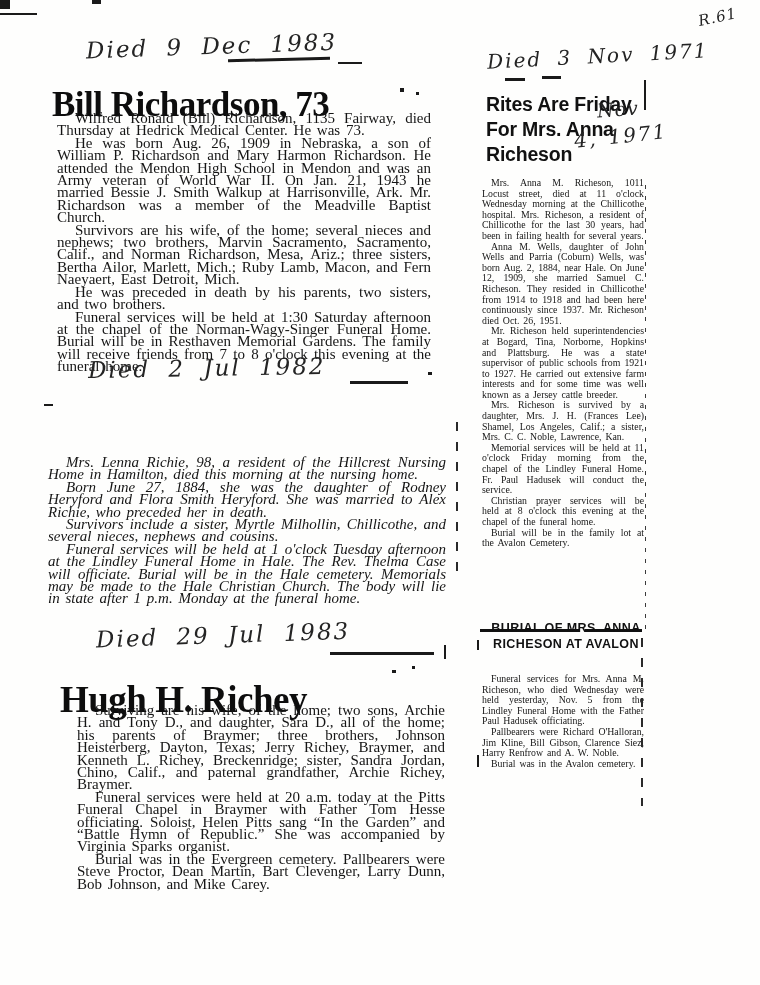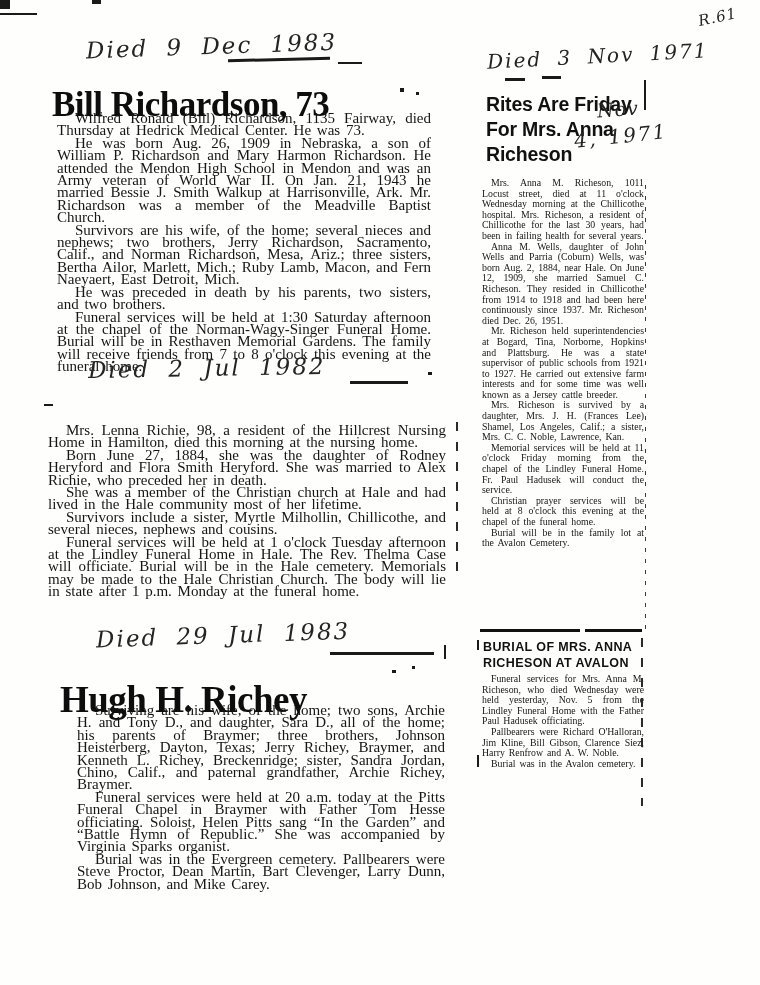--- a/index.html
+++ b/index.html
@@ -70,34 +70,33 @@
 
   <div class="hw" style="left:86px;top:33px;font-size:23px;transform:rotate(-2deg);">Died 9 Dec 1983</div>
   <div class="mark" style="left:228px;top:58px;width:102px;height:3px;transform:rotate(-1.5deg);"></div>
   <div class="mark" style="left:338px;top:62px;width:24px;height:2px;"></div>
 
   <h1 class="head-serif" style="left:52px;top:64px;width:380px;font-size:35px;">Bill Richardson, 73</h1>
 
   <div class="newsbody body-wide" style="left:57px;top:112px;width:374px;">
     <p>Wilfred Ronald (Bill) Richardson, 1135 Fairway, died Thursday at Hedrick Medical Center. He was 73.</p>
     <p>He was born Aug. 26, 1909 in Nebraska, a son of William P. Richardson and Mary Harmon Richardson. He attended the Mendon High School in Mendon and was an Army veteran of World War II. On Jan. 21, 1943 he married Bessie J. Smith Walkup at Harrisonville, Ark. Mr. Richardson was a member of the Meadville Baptist Church.</p>
-    <p>Survivors are his wife, of the home; several nieces and nephews; two brothers, Jerry Richardson, Sacramento, Calif., and Norman Richardson, Mesa, Ariz.; three sisters, Bertha Ailor, Marlett, Mich.; Ruby Lamb, Macon, and Fern Naeyaert, East Detroit, Mich.</p>
+    <p>Survivors are his wife, of the home; several nieces and nephews; two brothers, Marvin Sacramento, Sacramento, Calif., and Norman Richardson, Mesa, Ariz.; three sisters, Bertha Ailor, Marlett, Mich.; Ruby Lamb, Macon, and Fern Naeyaert, East Detroit, Mich.</p>
     <p>He was preceded in death by his parents, two sisters, and two brothers.</p>
     <p>Funeral services will be held at 1:30 Saturday afternoon at the chapel of the Norman-Wagy-Singer Funeral Home. Burial will be in Resthaven Memorial Gardens. The family will receive friends from 7 to 8 o'clock this evening at the funeral home.</p>
   </div>
 
   <div class="hw" style="left:88px;top:355px;font-size:23px;transform:rotate(-1deg);">Died 2 Jul 1982</div>
   <div class="mark" style="left:350px;top:381px;width:58px;height:2.5px;"></div>
   <div class="mark" style="left:428px;top:372px;width:4px;height:3px;"></div>
 
 
-  <div class="newsbody body-wide" style="left:48px;top:424px;width:398px;">
+  <div class="newsbody body-wide" style="left:48px;top:456px;width:398px;font-style:italic;">
     <p>Mrs. Lenna Richie, 98, a resident of the Hillcrest Nursing Home in Hamilton, died this morning at the nursing home.</p>
     <p>Born June 27, 1884, she was the daughter of Rodney Heryford and Flora Smith Heryford. She was married to Alex Richie, who preceded her in death.</p>
-    <p>She was a member of the Christian church at Hale and had lived in the Hale community most of her lifetime.</p>
     <p>Survivors include a sister, Myrtle Milhollin, Chillicothe, and several nieces, nephews and cousins.</p>
     <p>Funeral services will be held at 1 o'clock Tuesday afternoon at the Lindley Funeral Home in Hale. The Rev. Thelma Case will officiate. Burial will be in the Hale cemetery. Memorials may be made to the Hale Christian Church. The body will lie in state after 1 p.m. Monday at the funeral home.</p>
   </div>
 
   <div class="vdash" style="left:456px;top:422px;height:158px;"></div>
 
   <div class="hw" style="left:96px;top:622px;font-size:23px;transform:rotate(-2deg);">Died 29 Jul 1983</div>
   <div class="mark" style="left:330px;top:652px;width:104px;height:2.5px;"></div>
   <div class="mark" style="left:444px;top:645px;width:2px;height:14px;"></div>
 
@@ -116,34 +115,34 @@
   <div class="head-sans" style="left:486px;top:92px;width:170px;">
     <div>Rites Are Friday</div>
     <div>For Mrs. Anna</div>
     <div>Richeson</div>
   </div>
   <div class="hw" style="left:597px;top:98px;font-size:19px;transform:rotate(-4deg);letter-spacing:1px;word-spacing:3px;">Nov</div>
   <div class="hw" style="left:574px;top:124px;font-size:20px;transform:rotate(-6deg);letter-spacing:2px;word-spacing:3px;">4, 1971</div>
 
   <div class="newsbody body-narrow" style="left:482px;top:178px;width:162px;">
     <p>Mrs. Anna M. Richeson, 1011 Locust street, died at 11 o'clock Wednesday morning at the Chillicothe hospital. Mrs. Richeson, a resident of Chillicothe for the last 30 years, had been in failing health for several years.</p>
-    <p>Anna M. Wells, daughter of John Wells and Parria (Coburn) Wells, was born Aug. 2, 1884, near Hale. On June 12, 1909, she married Samuel C. Richeson. They resided in Chillicothe from 1914 to 1918 and had been here continuously since 1937. Mr. Richeson died Dec. 26, 1951.</p>
+    <p>Anna M. Wells, daughter of John Wells and Parria (Coburn) Wells, was born Aug. 2, 1884, near Hale. On June 12, 1909, she married Samuel C. Richeson. They resided in Chillicothe from 1914 to 1918 and had been here continuously since 1937. Mr. Richeson died Oct. 26, 1951.</p>
     <p>Mr. Richeson held superintendencies at Bogard, Tina, Norborne, Hopkins and Plattsburg. He was a state supervisor of public schools from 1921 to 1927. He carried out extensive farm interests and for some time was well known as a Jersey cattle breeder.</p>
     <p>Mrs. Richeson is survived by a daughter, Mrs. J. H. (Frances Lee) Shamel, Los Angeles, Calif.; a sister, Mrs. C. C. Noble, Lawrence, Kan.</p>
     <p>Memorial services will be held at 11 o'clock Friday morning from the chapel of the Lindley Funeral Home. Fr. Paul Hadusek will conduct the service.</p>
     <p>Christian prayer services will be held at 8 o'clock this evening at the chapel of the funeral home.</p>
     <p>Burial will be in the family lot at the Avalon Cemetery.</p>
   </div>
 
   <div class="mark" style="left:644px;top:80px;width:1.5px;height:30px;"></div>
   <div class="vdot" style="left:645px;top:185px;height:448px;"></div>
 
   <div class="hrule" style="left:480px;top:629px;width:162px;"></div>
 
-  <div class="subhead-sans" style="left:483px;top:639px;width:166px;">BURIAL OF MRS. ANNA RICHESON AT AVALON</div>
+  <div class="subhead-sans" style="left:483px;top:620px;width:166px;text-align:center;">BURIAL OF MRS. ANNA RICHESON AT AVALON</div>
 
   <div class="newsbody body-narrow" style="left:482px;top:674px;width:162px;">
     <p>Funeral services for Mrs. Anna M. Richeson, who died Wednesday were held yesterday, Nov. 5 from the Lindley Funeral Home with the Father Paul Hadusek officiating.</p>
     <p>Pallbearers were Richard O'Halloran, Jim Kline, Bill Gibson, Clarence Siez, Harry Renfrow and A. W. Noble.</p>
     <p>Burial was in the Avalon cemetery.</p>
   </div>
 
   <div class="vdash" style="left:641px;top:638px;height:168px;"></div>
   <div class="mark" style="left:477px;top:640px;width:2px;height:10px;"></div>
   <div class="mark" style="left:477px;top:755px;width:2px;height:12px;"></div>

